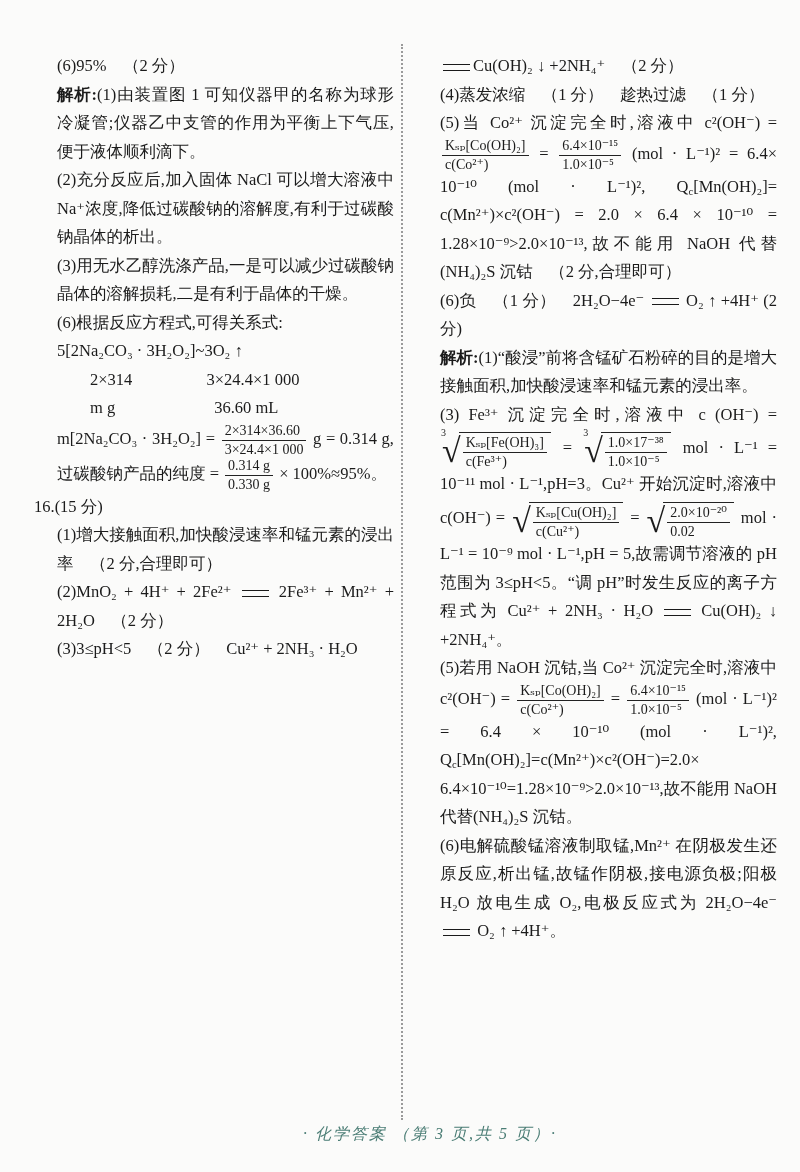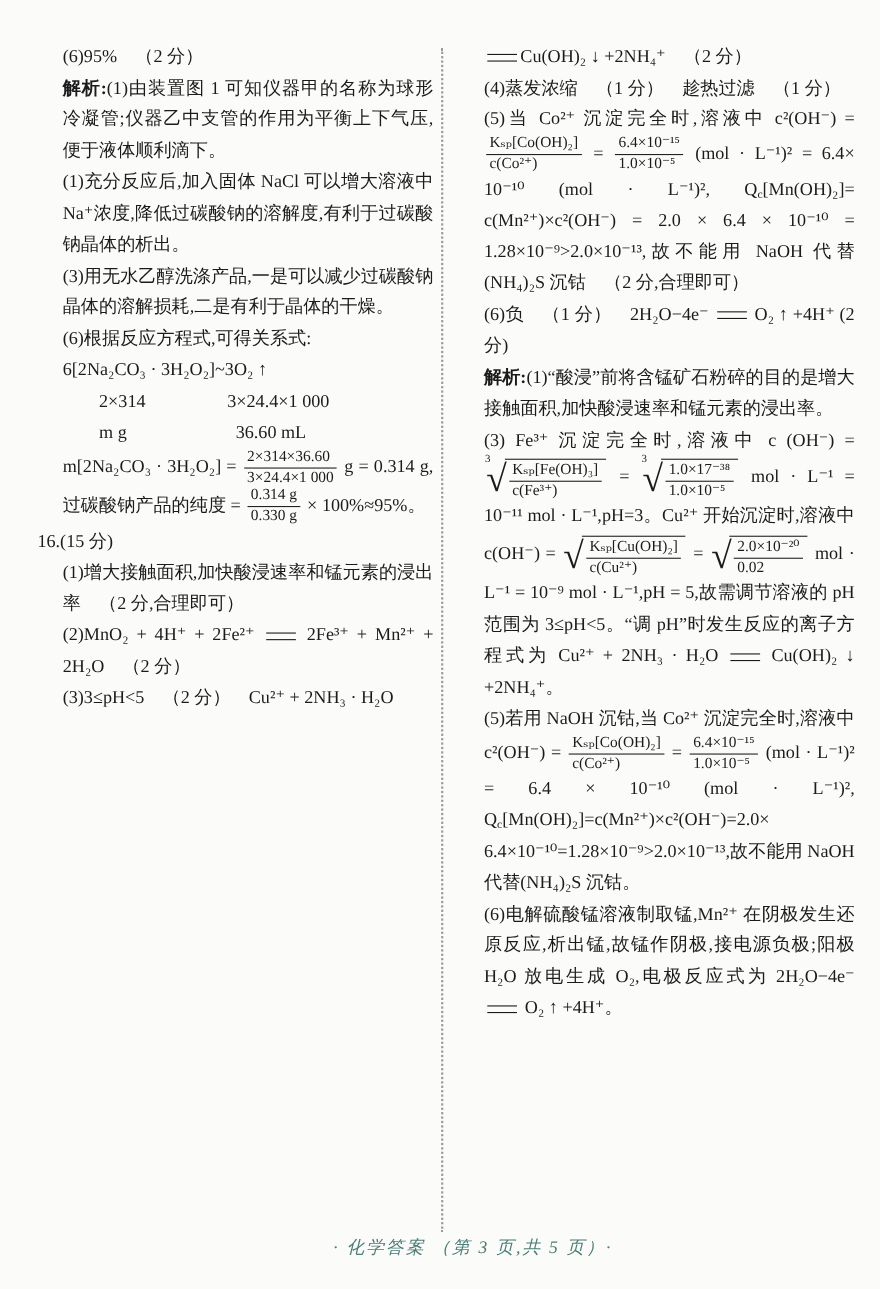--- a/index.html
+++ b/index.html
@@ -7,21 +7,21 @@
     width:800px;height:1172px;
     background:#f7f7f6;
     font-family:"Liberation Serif","DejaVu Serif",serif;
     color:#1b1b1b;
   }
   .page{
     position:relative;width:800px;height:1172px;overflow:hidden;
     background:#fbfbfa;
   }
   .col{
-    position:absolute;top:37px;width:337px;
+    position:absolute;top:52px;width:337px;
     font-size:16.5px;line-height:28.5px;
     text-align:justify;
   }
   #col-left{left:57px;}
   #col-right{left:440px;}
   .divider{
     position:absolute;left:401px;top:44px;height:1076px;width:0;
     border-left:2px dotted #9a9a9a;
   }
   .para{margin:0;}
@@ -57,24 +57,24 @@
     color:#4b7d75;
   }
 </style>
 </head>
 <body>
 
 <div class="page">
   <div class="col" id="col-left">
       <div class="para">(6)95%　（2 分）</div>
       <div class="para"><b>解析:</b>(1)由装置图 1 可知仪器甲的名称为球形冷凝管;仪器乙中支管的作用为平衡上下气压,便于液体顺利滴下。</div>
-      <div class="para">(1)充分反应后,加入固体 NaCl 可以增大溶液中 Na⁺浓度,降低过碳酸钠的溶解度,有利于过碳酸钠晶体的析出。</div>
+      <div class="para">(2)充分反应后,加入固体 NaCl 可以增大溶液中 Na⁺浓度,降低过碳酸钠的溶解度,有利于过碳酸钠晶体的析出。</div>
       <div class="para">(3)用无水乙醇洗涤产品,一是可以减少过碳酸钠晶体的溶解损耗,二是有利于晶体的干燥。</div>
       <div class="para">(6)根据反应方程式,可得关系式:</div>
-      <div class="para">6[2Na₂CO₃ · 3H₂O₂]~3O₂ ↑</div>
+      <div class="para">5[2Na₂CO₃ · 3H₂O₂]~3O₂ ↑</div>
       <div class="para pre">        2×314                  3×24.4×1 000</div>
       <div class="para pre">        m g                        36.60 mL</div>
       <div class="para">m[2Na₂CO₃ · 3H₂O₂] = <span class="frac"><span class="fn">2×314×36.60</span><span class="fd">3×24.4×1 000</span></span> g = 0.314 g,过碳酸钠产品的纯度 = <span class="frac"><span class="fn">0.314 g</span><span class="fd">0.330 g</span></span> × 100%≈95%。</div>
       <div class="para out">16.(15 分)</div>
       <div class="para">(1)增大接触面积,加快酸浸速率和锰元素的浸出率　（2 分,合理即可）</div>
       <div class="para">(2)MnO₂ + 4H⁺ + 2Fe²⁺ <span class="deq"></span> 2Fe³⁺ + Mn²⁺ + 2H₂O　（2 分）</div>
       <div class="para">(3)3≤pH&lt;5　（2 分）　Cu²⁺ + 2NH₃ · H₂O</div>
     </div>
   <div class="divider"></div>
   <div class="col" id="col-right">

